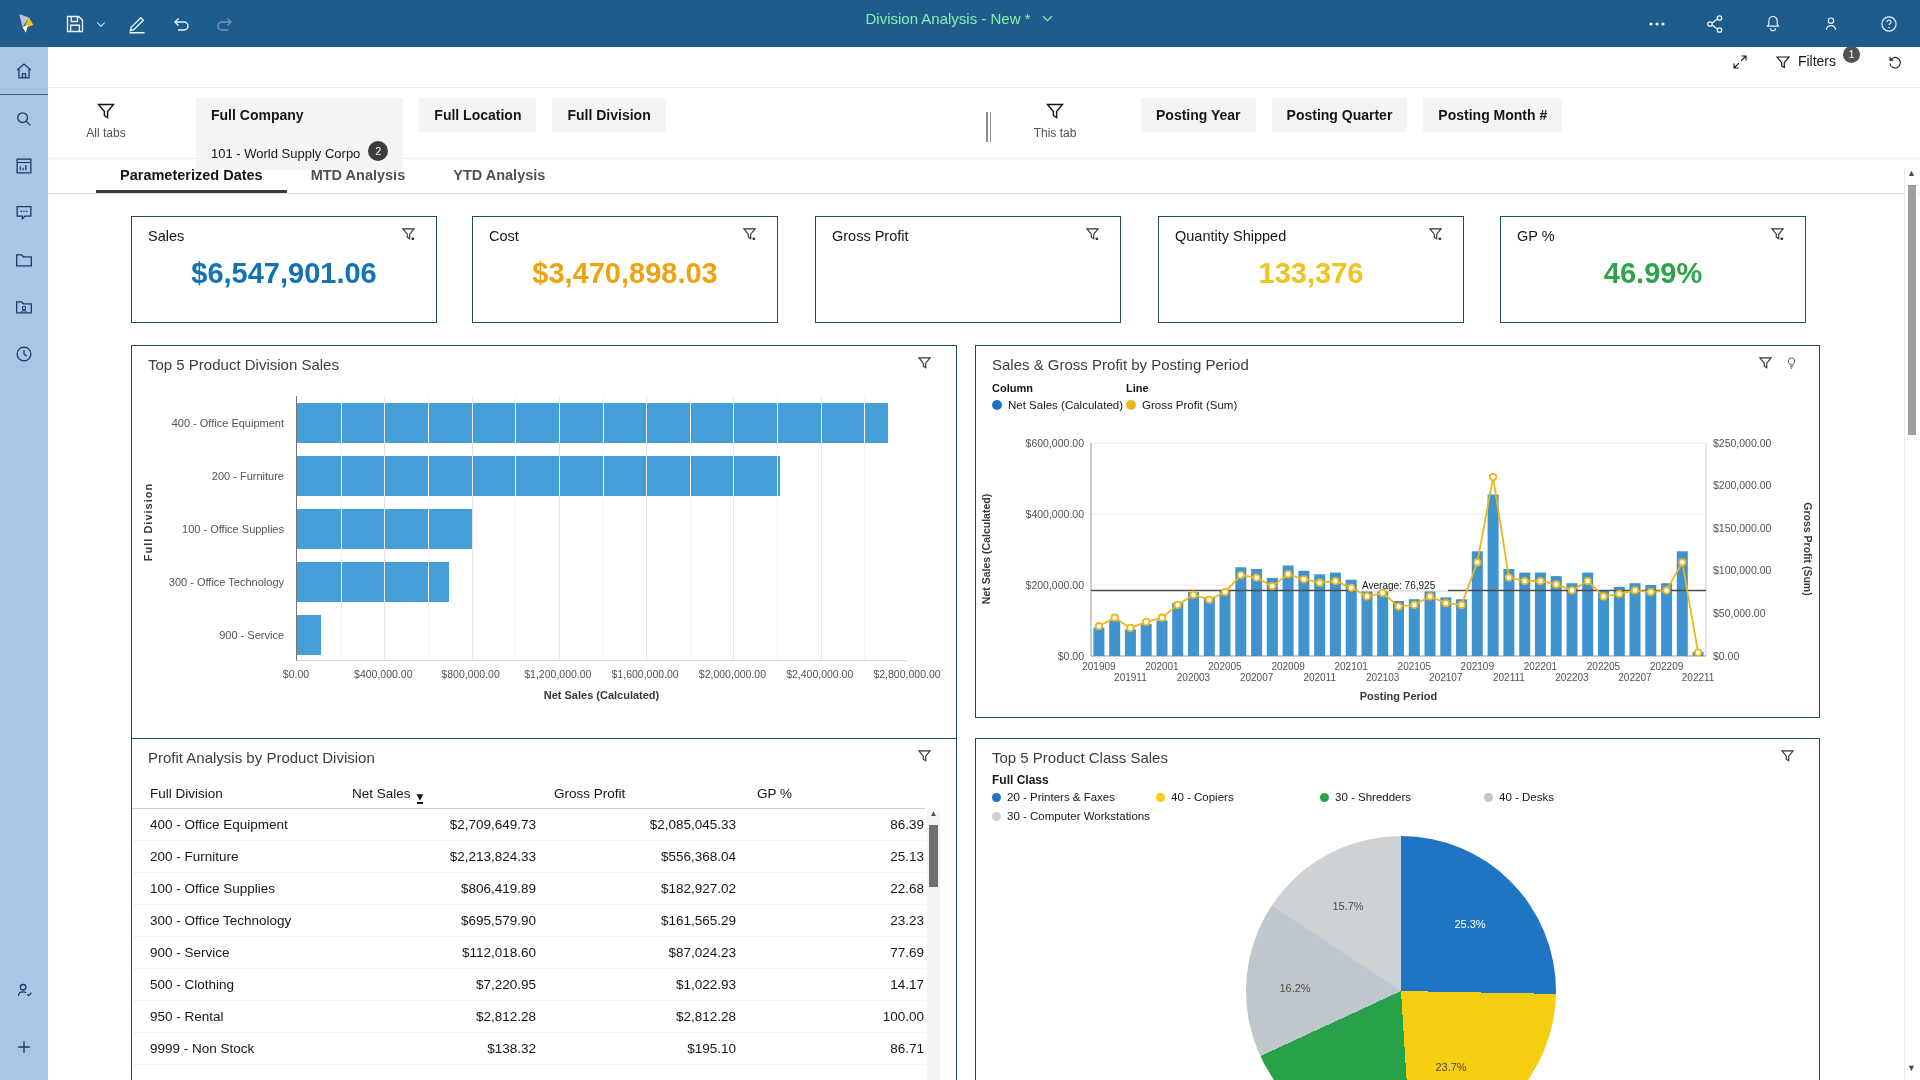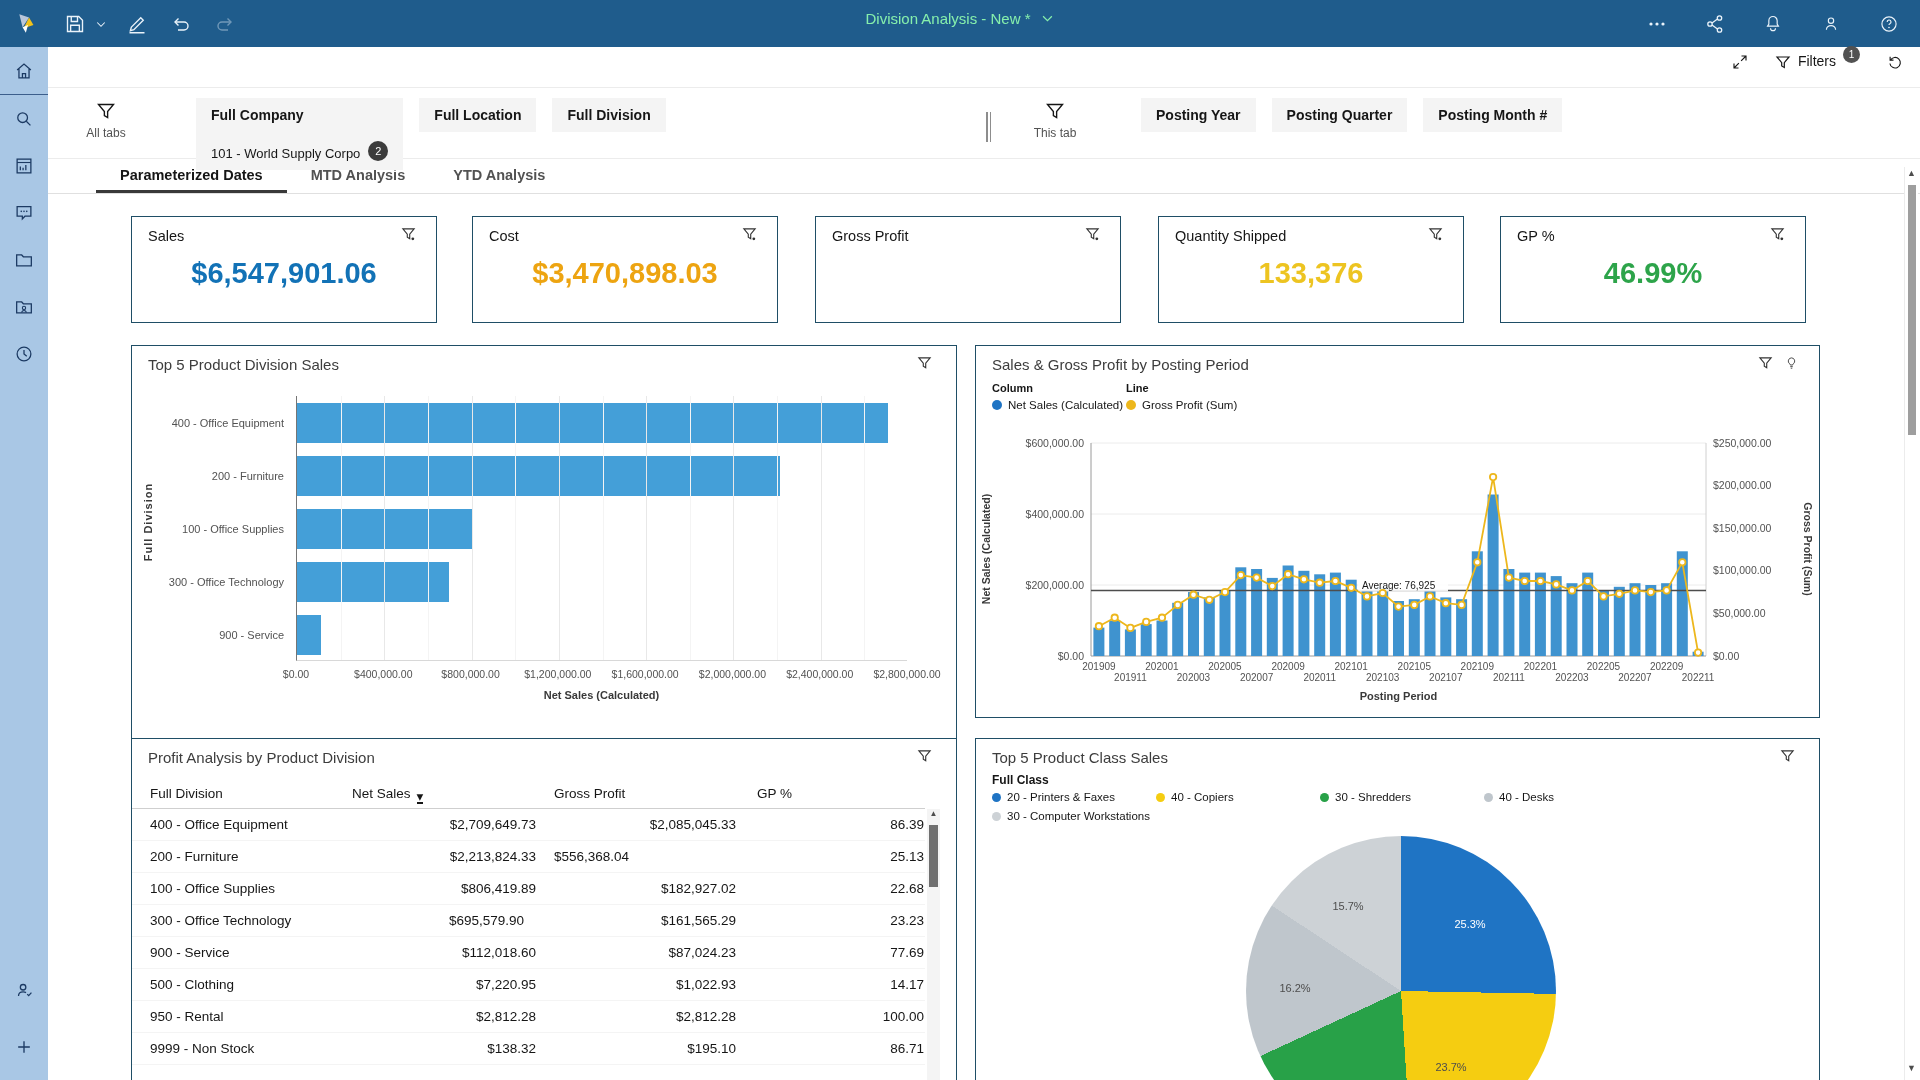--- a/index.html
+++ b/index.html
@@ -599,32 +599,32 @@
         <div class="tbl-rows" id="tbl-rows">
             <div class="tbl-row">
               <div style="left: 18px; width: 190px;">400 - Office Equipment</div>
               <div style="left: 220px; width: 184px; text-align: right;">$2,709,649.73</div>
               <div style="left: 422px; width: 182px; text-align: right;">$2,085,045.33</div>
               <div style="left: 625px; width: 167px; text-align: right;">86.39</div>
             </div>
             <div class="tbl-row">
               <div style="left: 18px; width: 190px;">200 - Furniture</div>
               <div style="left: 220px; width: 184px; text-align: right;">$2,213,824.33</div>
-              <div style="left: 422px; width: 182px; text-align: left;">$556,368.04</div>
+              <div style="left: 422px; width: 182px; text-align: right;">$556,368.04</div>
               <div style="left: 625px; width: 167px; text-align: right;">25.13</div>
             </div>
             <div class="tbl-row">
               <div style="left: 18px; width: 190px;">100 - Office Supplies</div>
               <div style="left: 220px; width: 184px; text-align: right;">$806,419.89</div>
               <div style="left: 422px; width: 182px; text-align: right;">$182,927.02</div>
               <div style="left: 625px; width: 167px; text-align: right;">22.68</div>
             </div>
             <div class="tbl-row">
               <div style="left: 18px; width: 190px;">300 - Office Technology</div>
-              <div style="left: 208px; width: 184px; text-align: right;">$695,579.90</div>
+              <div style="left: 220px; width: 184px; text-align: right;">$695,579.90</div>
               <div style="left: 422px; width: 182px; text-align: right;">$161,565.29</div>
               <div style="left: 625px; width: 167px; text-align: right;">23.23</div>
             </div>
             <div class="tbl-row">
               <div style="left: 18px; width: 190px;">900 - Service</div>
               <div style="left: 220px; width: 184px; text-align: right;">$112,018.60</div>
               <div style="left: 422px; width: 182px; text-align: right;">$87,024.23</div>
               <div style="left: 625px; width: 167px; text-align: right;">77.69</div>
             </div>
             <div class="tbl-row">

